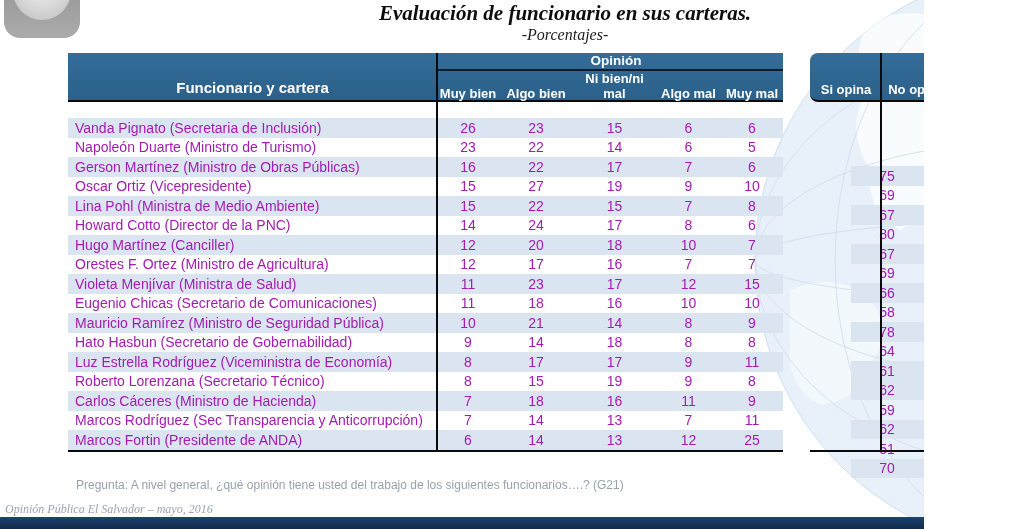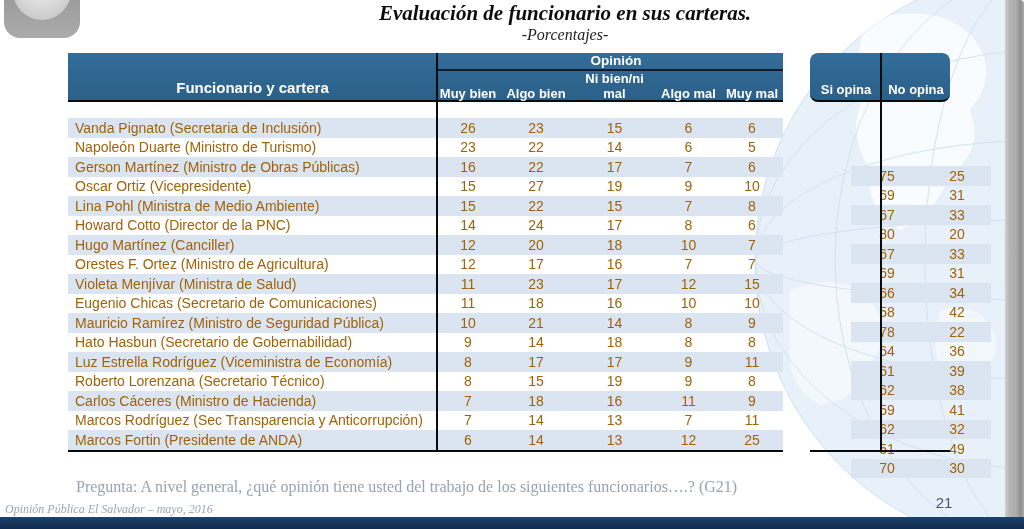--- a/index.html
+++ b/index.html
@@ -1,16 +1,16 @@
 <!DOCTYPE html>
 <html><head>
 <meta charset="utf-8">
 <style>
   html,body{margin:0;padding:0;background:#ffffff;}
-  #slide{position:relative;width:1024px;height:529px;background:#ffffff;overflow:hidden;
+  #slide{position:relative;width:924px;height:529px;background:#ffffff;overflow:hidden;
          font-family:"Liberation Sans",sans-serif;}
 
   
   #globe{position:absolute;left:750px;top:0;width:256px;height:517px;z-index:0;}
 
   
   .app-icon{position:absolute;left:4px;top:-22px;width:76px;height:60px;border-radius:16px;
             background:linear-gradient(180deg,#949494,#ababab);overflow:hidden;z-index:2;}
   .app-icon .disc{position:absolute;left:9px;top:-16px;width:58px;height:58px;border-radius:50%;
             background:radial-gradient(circle at 50% 42%,#f0f0f0 0%,#d5d5d5 55%,#bcbcbc 100%);}
@@ -41,32 +41,32 @@
   .summary-header span{display:block;text-align:center;color:#fff;font-weight:bold;
          font-size:13px;padding-bottom:3px;}
 
   
   .w0{width:62px}.w1{width:74px}.w2{width:83px}.w3{width:65px}.w4{width:62px}
   .ws0{width:72px}.ws1{width:68px}
 
   
   .main-rows{position:absolute;left:68px;top:118px;width:715px;z-index:2;}
   .summary-rows{position:absolute;left:851px;top:118px;width:140px;z-index:2;margin-top:48px;}
-  .t-row,.s-row{height:19.5px;display:flex;align-items:center;font-size:14px;color:#a16207;}
+  .t-row,.s-row{height:19.5px;display:flex;align-items:center;font-size:14px;color:#a21caf;}
   .t-row.alt,.s-row.alt{background:#dbe5f1;}
   .r-name{width:369px;padding-left:7px;box-sizing:border-box;white-space:nowrap;overflow:hidden;}
   .r-v,.s-v{text-align:center;}
 
   
   .vline{position:absolute;width:2px;background:#0a0a0a;z-index:3;}
   .hline{position:absolute;height:2px;background:#0a0a0a;z-index:3;}
 
   
-  .footnote{position:absolute;left:76px;top:478px;z-index:2;font-family:Liberation Serif, serif;
-         font-size:16px;color:#98a2ae;}
+  .footnote{position:absolute;left:76px;top:478px;z-index:2;font-family:Liberation Sans, sans-serif;
+         font-size:12px;color:#98a2ae;}
   .credit{position:absolute;left:5px;top:502px;z-index:6;font-family:"Liberation Serif",serif;
          font-style:italic;font-size:12px;color:#9aa4b4;}
   .page-num{position:absolute;left:926px;top:494px;width:36px;text-align:center;z-index:2;
          font-size:15px;color:#47566b;}
 
   
   .bottom-bar{position:absolute;left:0;top:517px;width:1024px;height:12px;z-index:5;
          background:linear-gradient(180deg,#1d4470,#17375e 40%,#122c4d);}
   .right-strip{position:absolute;left:1005px;top:0;width:19px;height:517px;z-index:4;
          background:linear-gradient(90deg,#d0d0d0 0%,#b3b3b3 25%,#ababab 60%,#8f8f8f 82%,#aaaaaa 100%);

